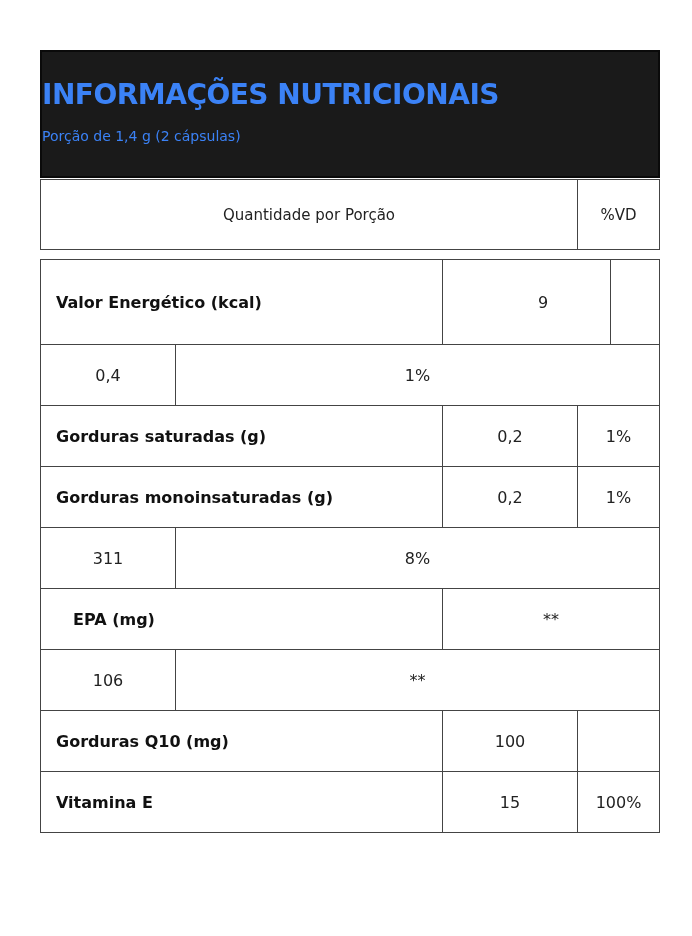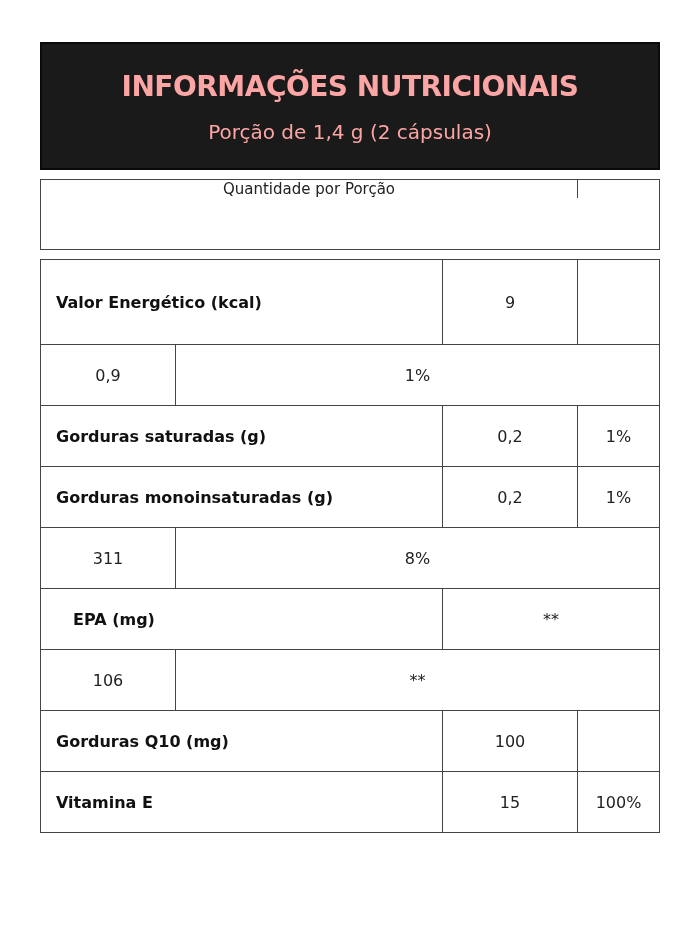--- a/index.html
+++ b/index.html
@@ -11,54 +11,52 @@
       width: 692px;
       height: 936px;
       position: relative;
       font-family: "DejaVu Sans", sans-serif;
       color: #111111;
       overflow: hidden;
     }
     .title-box {
       position: absolute;
       left: 40px;
-      top: 42px;
+      top: 50px;
       width: 620px;
       height: 128px;
       box-sizing: border-box;
       background: #1a1a1a;
       border: 2px solid #0a0a0a;
-      color: #fca5a5;
-      text-align: center;
+      color: #3b82f6;
     }
     .title-main {
       position: absolute;
       left: 0; right: 0;
       top: 26px;
       font-size: 28px;
       font-weight: bold;
       letter-spacing: -0.5px;
     }
     .title-sub {
       position: absolute;
       left: 0; right: 0;
       top: 76px;
-      font-size: 20px;
+      font-size: 14px;
       font-weight: normal;
     }
     .header-table {
       position: absolute;
       left: 40px;
       top: 179px;
       width: 620px;
       height: 71px;
       box-sizing: border-box;
       border: 1px solid #444444;
       display: flex;
-      flex-direction: column;
     }
     .header-table .h-left {
       width: 537px;
       box-sizing: border-box;
       border-right: 1px solid #444444;
       display: flex;
       align-items: center;
       justify-content: center;
       font-size: 15px;
       color: #222222;
@@ -81,20 +79,21 @@
     }
     .n-row {
       display: flex;
       height: 61px;
       box-sizing: border-box;
       border-top: 1px solid #444444;
     }
     .n-row:first-child {
       border-top: none;
       height: 84px;
+      gap: 33px;
     }
     .n-label {
       width: 402px;
       box-sizing: border-box;
       border-right: 1px solid #444444;
       display: flex;
       align-items: center;
       padding-left: 15px;
       font-size: 16px;
       font-weight: bold;
@@ -124,30 +123,31 @@
 </head>
 <body>
 
 <div class="title-box">
   <div class="title-main">INFORMAÇÕES NUTRICIONAIS</div>
   <div class="title-sub">Porção de 1,4 g (2 cápsulas)</div>
 </div>
 
 <div class="header-table">
   <div class="h-left">Quantidade por Porção</div>
+  <div class="h-right">%VD</div>
 </div>
 
 <div class="nutri-table">
   <div class="n-row">
     <div class="n-label">Valor Energético (kcal)</div>
     <div class="n-qty">9</div>
     <div class="n-vd"></div>
   </div>
   <div class="n-row">
-    <div class="n-qty">0,9</div>
+    <div class="n-qty">0,4</div>
     <div class="n-vd">1%</div>
   </div>
   <div class="n-row">
     <div class="n-label">Gorduras saturadas (g)</div>
     <div class="n-qty">0,2</div>
     <div class="n-vd">1%</div>
   </div>
   <div class="n-row">
     <div class="n-label">Gorduras monoinsaturadas (g)</div>
     <div class="n-qty">0,2</div>

